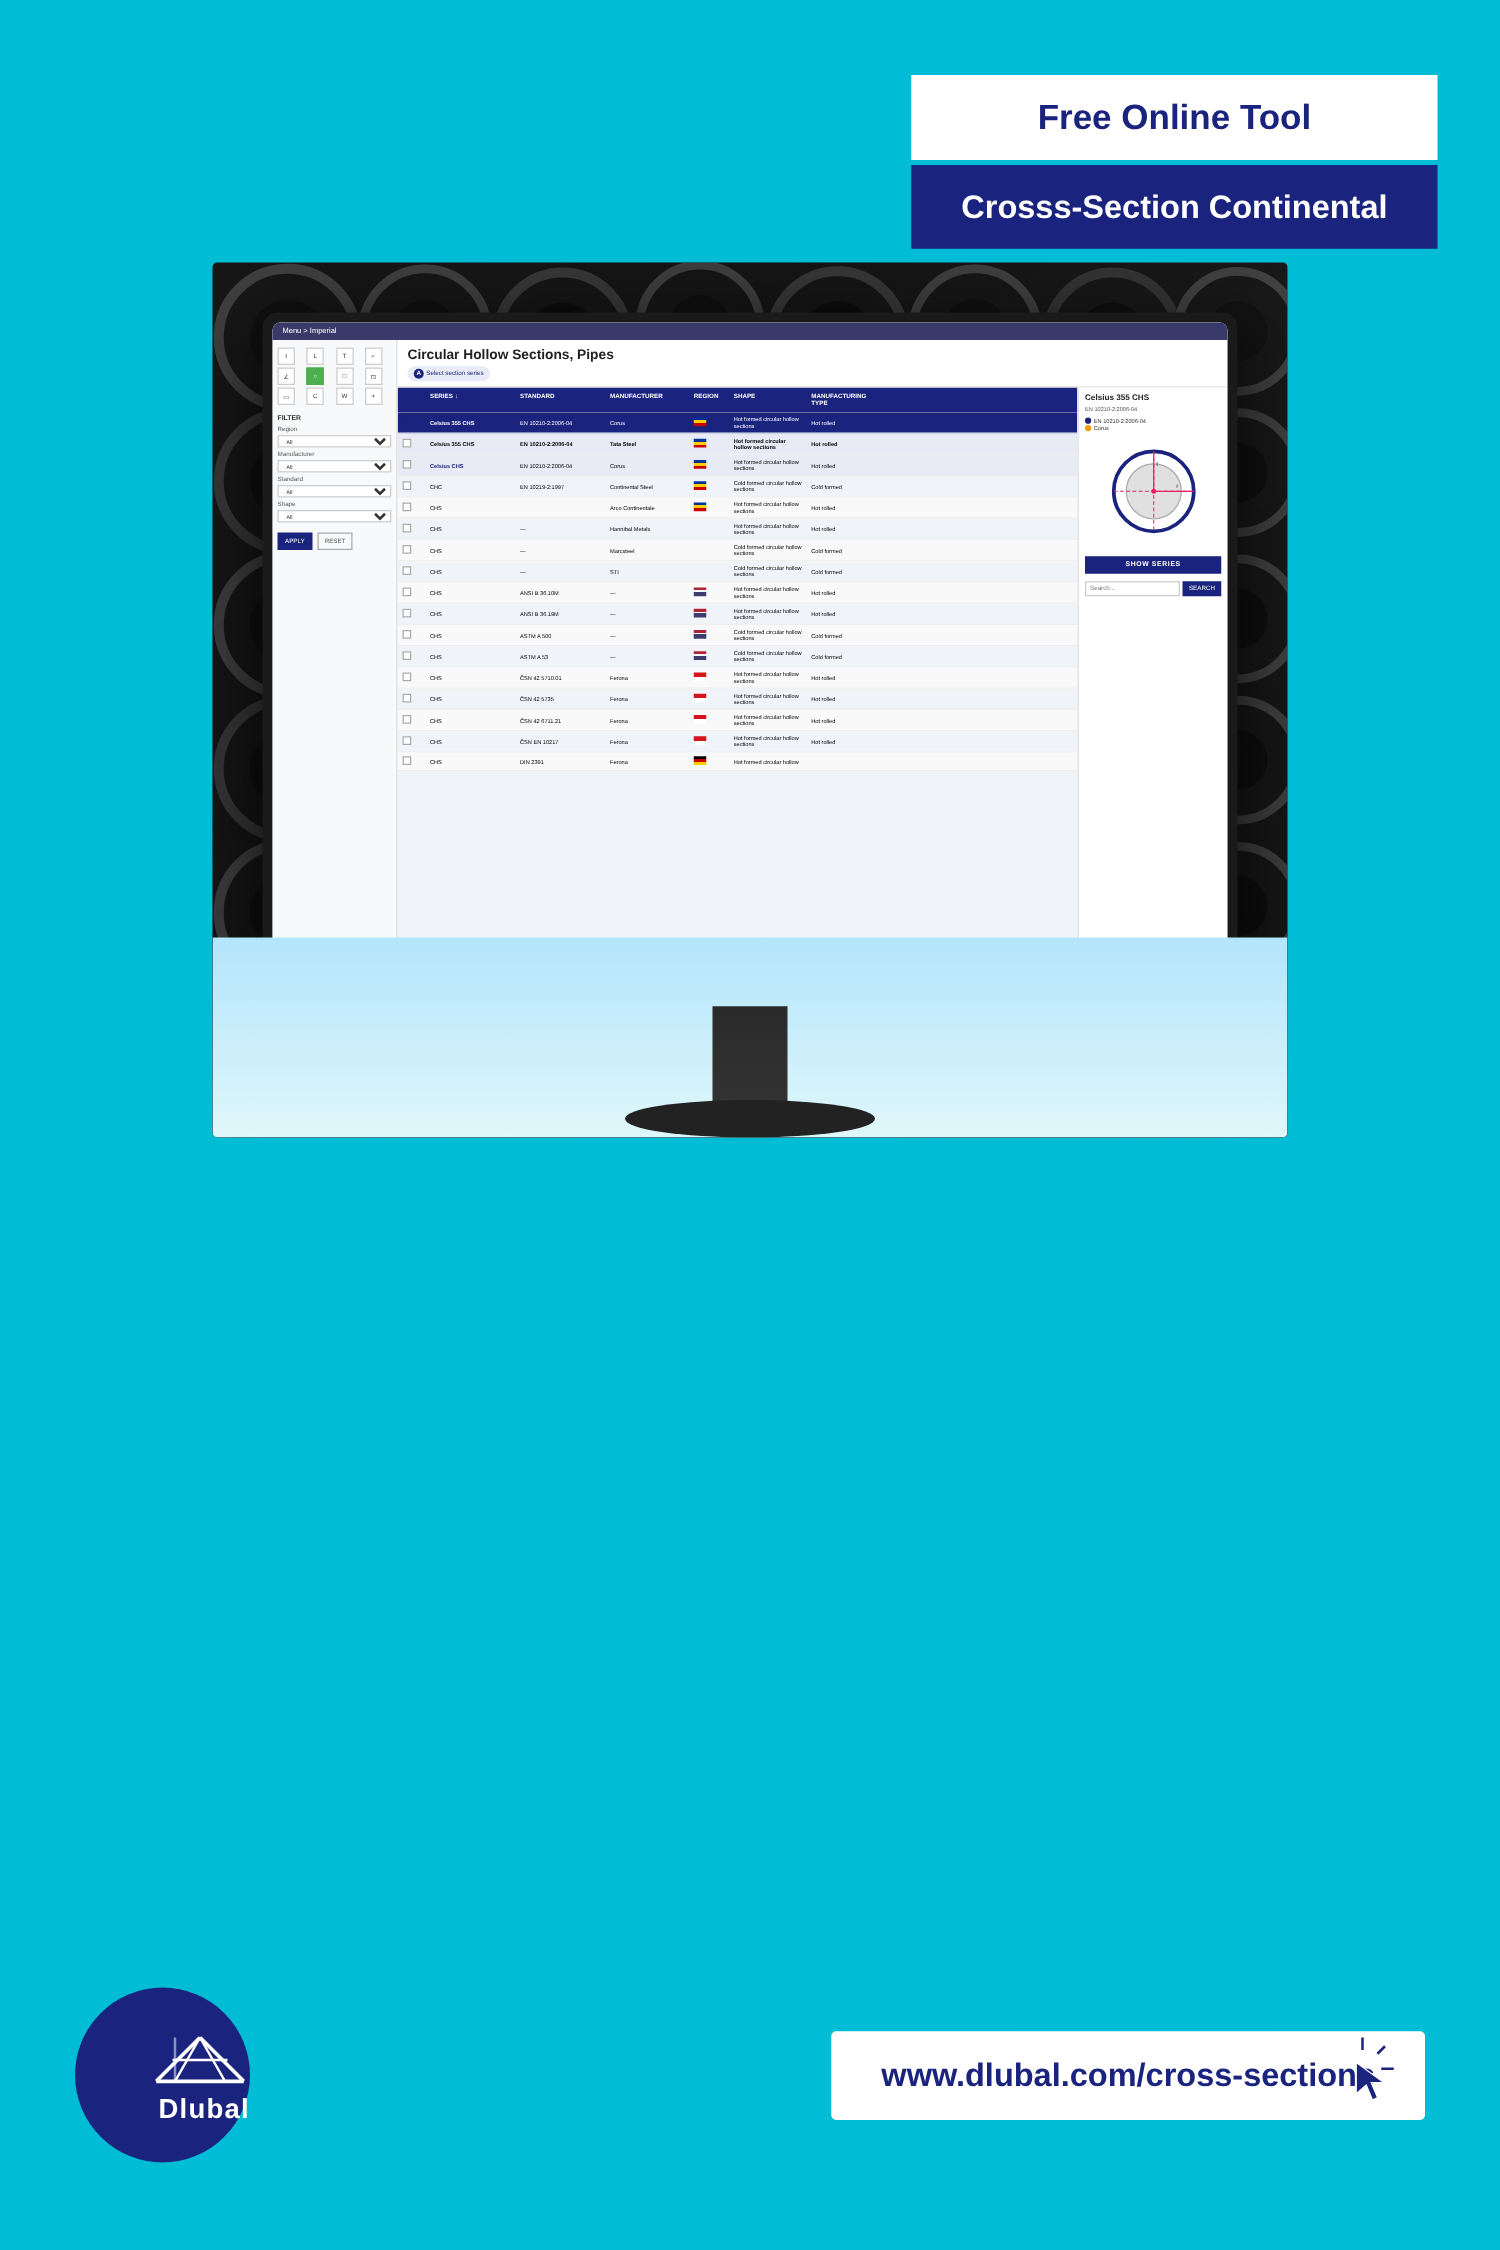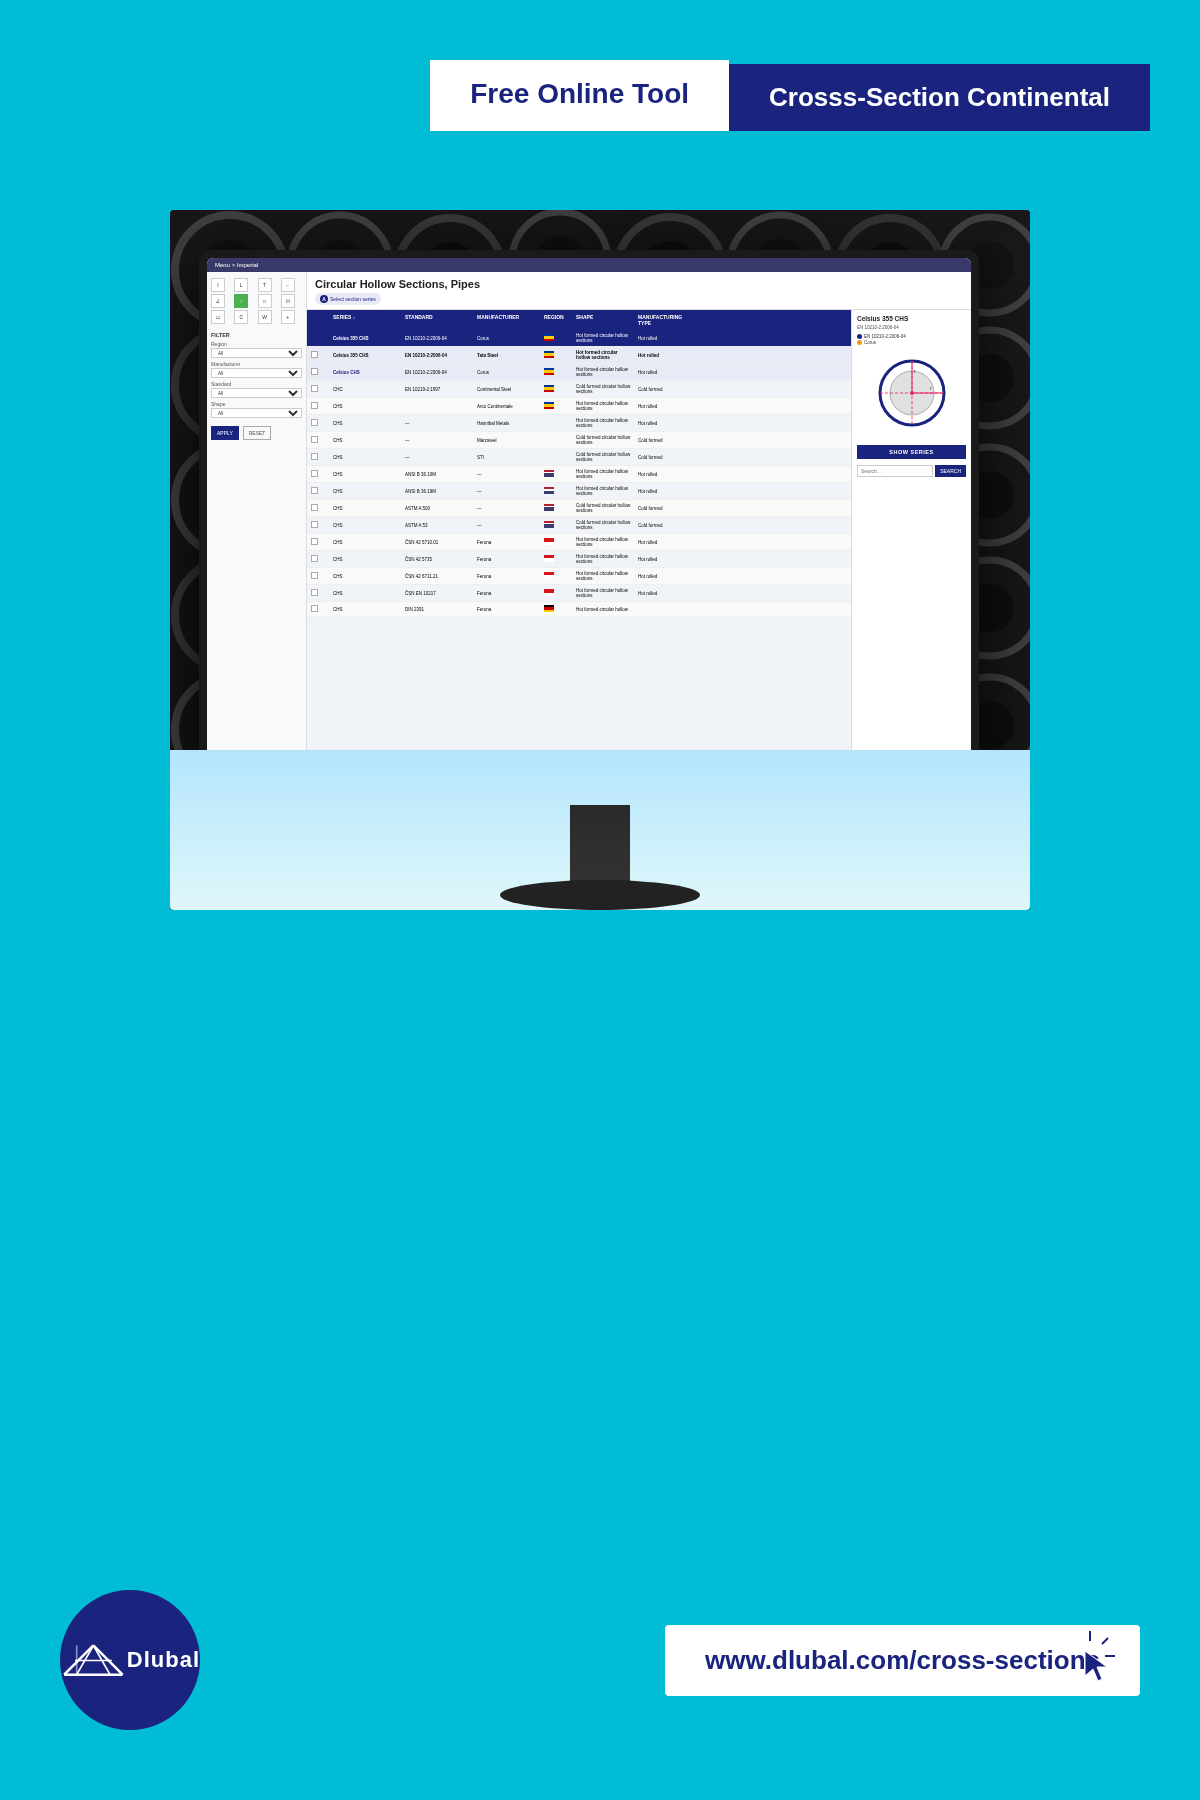--- a/index.html
+++ b/index.html
@@ -11,20 +11,21 @@
       overflow: hidden;
       position: relative;
     }
 
     
     .top-labels {
       position: absolute;
       top: 60px;
       right: 50px;
       display: flex;
+      flex-direction: column;
       gap: 0;
       z-index: 10;
     }
     .label-free {
       background: #ffffff;
       color: #1a237e;
       font-size: 28px;
       font-weight: bold;
       padding: 18px 40px;
       text-align: center;
@@ -55,21 +56,21 @@
       background: linear-gradient(135deg, #2a2a2a 0%, #1a1a1a 30%, #3a3a3a 60%, #1a1a1a 100%);
       position: relative;
       border-radius: 4px;
       overflow: hidden;
     }
 
     
     .monitor-frame {
       position: absolute;
       top: 40px;
-      left: 29px;
+      left: 40px;
       width: 780px;
       height: 630px;
       background: #1a1a1a;
       border-radius: 12px;
       padding: 8px;
       box-shadow: 0 20px 60px rgba(0,0,0,0.8);
     }
     .monitor-screen {
       width: 100%;
       height: 100%;
@@ -318,22 +319,22 @@
       padding: 0 60px;
     }
 
     
     .dlubal-logo {
       width: 140px;
       height: 140px;
       border-radius: 50%;
       background: #1a237e;
       display: flex;
-      flex-direction: row;
-      align-items: center;
+      flex-direction: column;
+      align-items: flex-end;
       justify-content: center;
       color: white;
     }
     .dlubal-icon {
       width: 80px;
       height: 50px;
       margin-bottom: 4px;
     }
     .dlubal-text {
       font-size: 22px;

